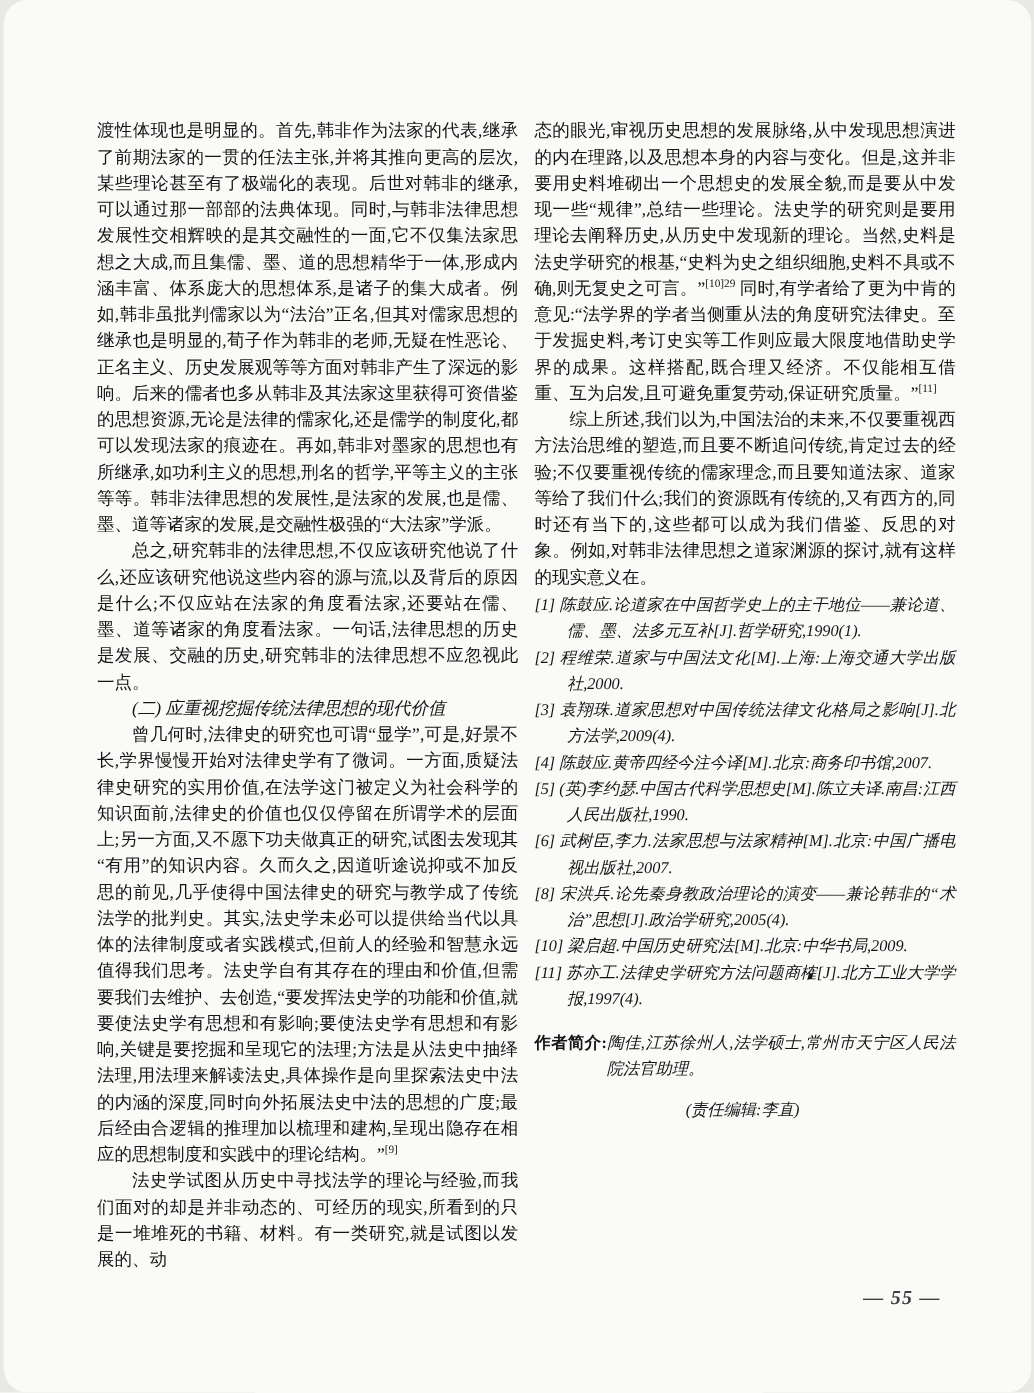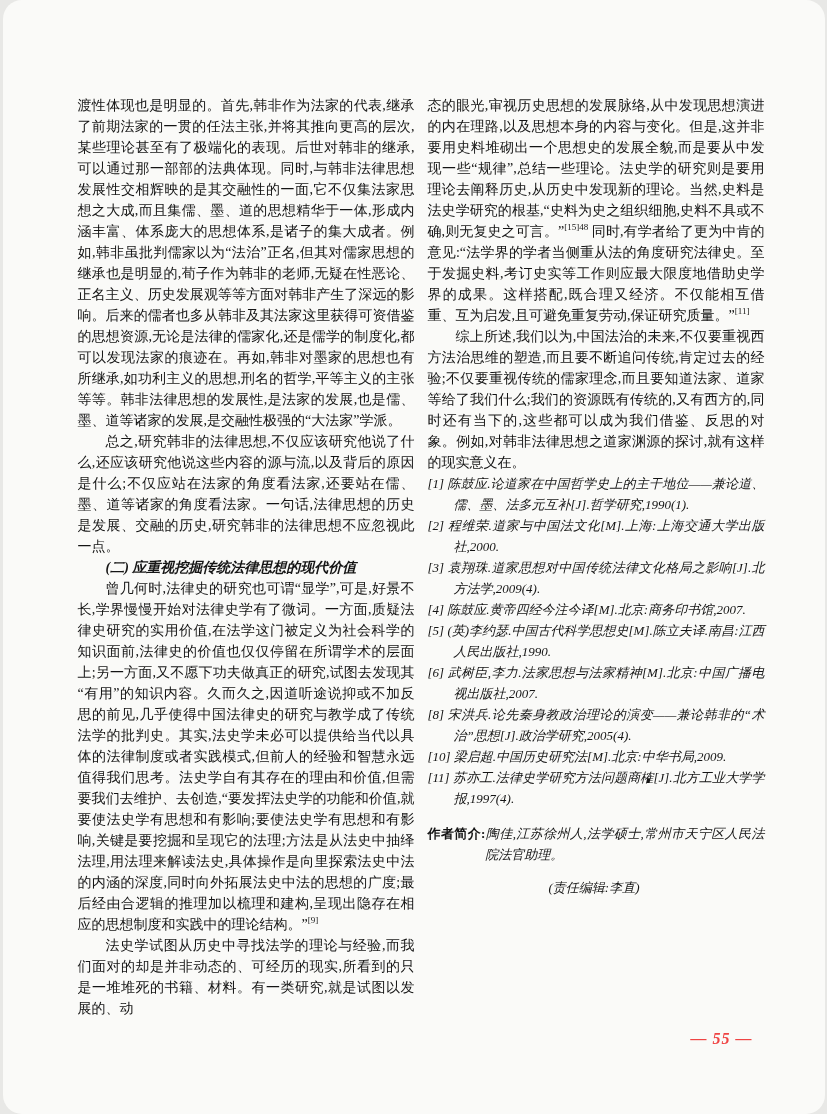--- a/index.html
+++ b/index.html
@@ -34,21 +34,21 @@
   .col p { margin: 0; }
   p.indent { text-indent: 2em; }
   p.flush { text-indent: 0; }
   sup.cite {
     font-size: 9px;
     line-height: 0;
     vertical-align: super;
     letter-spacing: 0;
   }
   .section-heading {
-    font-weight: bold;
+    font-weight: normal;
     font-style: oblique;
     text-indent: 2em;
     font-family: "Liberation Serif", "DejaVu Serif", serif;
   }
   .refs-heading {
     font-weight: bold;
     margin-top: 24px !important;
     font-size: 14px;
   }
   ol.refs {
@@ -86,41 +86,41 @@
     font-style: oblique;
   }
   .page-number {
     position: absolute;
     left: 688px;
     top: 1030px;
     font-size: 16px;
     font-weight: bold;
     font-style: italic;
     letter-spacing: 1px;
-    color: #ef4444;
+    color: #404040;
     text-align: right;
   }
 </style>
 </head>
 <body>
 
 <div class="page">
 
   <div class="columns">
 
     <div class="col">
       <p class="flush">渡性体现也是明显的。首先,韩非作为法家的代表,继承了前期法家的一贯的任法主张,并将其推向更高的层次,某些理论甚至有了极端化的表现。后世对韩非的继承,可以通过那一部部的法典体现。同时,与韩非法律思想发展性交相辉映的是其交融性的一面,它不仅集法家思想之大成,而且集儒、墨、道的思想精华于一体,形成内涵丰富、体系庞大的思想体系,是诸子的集大成者。例如,韩非虽批判儒家以为“法治”正名,但其对儒家思想的继承也是明显的,荀子作为韩非的老师,无疑在性恶论、正名主义、历史发展观等等方面对韩非产生了深远的影响。后来的儒者也多从韩非及其法家这里获得可资借鉴的思想资源,无论是法律的儒家化,还是儒学的制度化,都可以发现法家的痕迹在。再如,韩非对墨家的思想也有所继承,如功利主义的思想,刑名的哲学,平等主义的主张等等。韩非法律思想的发展性,是法家的发展,也是儒、墨、道等诸家的发展,是交融性极强的“大法家”学派。</p>
       <p class="indent">总之,研究韩非的法律思想,不仅应该研究他说了什么,还应该研究他说这些内容的源与流,以及背后的原因是什么;不仅应站在法家的角度看法家,还要站在儒、墨、道等诸家的角度看法家。一句话,法律思想的历史是发展、交融的历史,研究韩非的法律思想不应忽视此一点。</p>
       <p class="section-heading">(二) 应重视挖掘传统法律思想的现代价值</p>
       <p class="indent"><span>曾几何时,法律史的研究也可谓“显学”,可是,好景不长,学界慢慢开始对法律史学有了微词。一方面,质疑法律史研究的实用价值,在法学这门被定义为社会科学的知识面前,法律史的价值也仅仅停留在所谓学术的层面上;另一方面,又不愿下功夫做真正的研究,试图去发现其“有用”的知识内容。久而久之,因道听途说抑或不加反思的前见,几乎使得中国法律史的研究与教学成了传统法学的批判史。其实,法史学未必可以提供给当代以具体的法律制度或者实践模式,但前人的经验和智慧永远值得我们思考。法史学自有其存在的理由和价值,但需要我们去维护、去创造,“要发挥法史学的功能和价值,就要使法史学有思想和有影响;要使法史学有思想和有影响,关键是要挖掘和呈现它的法理;方法是从法史中抽绎法理,用法理来解读法史,具体操作是向里探索法史中法的内涵的深度,同时向外拓展法史中法的思想的广度;最后经由合逻辑的推理加以梳理和建构,呈现出隐存在相应的思想制度和实践中的理论结构。”</span><sup class="cite">[9]</sup></p>
       <p class="indent">法史学试图从历史中寻找法学的理论与经验,而我们面对的却是并非动态的、可经历的现实,所看到的只是一堆堆死的书籍、材料。有一类研究,就是试图以发展的、动</p>
     </div>
 
     <div class="col">
-      <p class="flush"><span>态的眼光,审视历史思想的发展脉络,从中发现思想演进的内在理路,以及思想本身的内容与变化。但是,这并非要用史料堆砌出一个思想史的发展全貌,而是要从中发现一些“规律”,总结一些理论。法史学的研究则是要用理论去阐释历史,从历史中发现新的理论。当然,史料是法史学研究的根基,“史料为史之组织细胞,史料不具或不确,则无复史之可言。”</span><sup class="cite">[15]48</sup><span> 同时,有学者给了更为中肯的意见:“法学界的学者当侧重从法的角度研究法律史。至于发掘史料,考订史实等工作则应最大限度地借助史学界的成果。这样搭配,既合理又经济。不仅能相互借重、互为启发,且可避免重复劳动,保证研究质量。”</span><sup class="cite">[11]</sup></p>
+      <p class="flush"><span>态的眼光,审视历史思想的发展脉络,从中发现思想演进的内在理路,以及思想本身的内容与变化。但是,这并非要用史料堆砌出一个思想史的发展全貌,而是要从中发现一些“规律”,总结一些理论。法史学的研究则是要用理论去阐释历史,从历史中发现新的理论。当然,史料是法史学研究的根基,“史料为史之组织细胞,史料不具或不确,则无复史之可言。”</span><sup class="cite">[10]29</sup><span> 同时,有学者给了更为中肯的意见:“法学界的学者当侧重从法的角度研究法律史。至于发掘史料,考订史实等工作则应最大限度地借助史学界的成果。这样搭配,既合理又经济。不仅能相互借重、互为启发,且可避免重复劳动,保证研究质量。”</span><sup class="cite">[11]</sup></p>
       <p class="indent">综上所述,我们以为,中国法治的未来,不仅要重视西方法治思维的塑造,而且要不断追问传统,肯定过去的经验;不仅要重视传统的儒家理念,而且要知道法家、道家等给了我们什么;我们的资源既有传统的,又有西方的,同时还有当下的,这些都可以成为我们借鉴、反思的对象。例如,对韩非法律思想之道家渊源的探讨,就有这样的现实意义在。</p>
 
 
       <ol class="refs">
         <li>[1] 陈鼓应.论道家在中国哲学史上的主干地位——兼论道、儒、墨、法多元互补[J].哲学研究,1990(1).</li>
         <li>[2] 程维荣.道家与中国法文化[M].上海:上海交通大学出版社,2000.</li>
         <li>[3] 袁翔珠.道家思想对中国传统法律文化格局之影响[J].北方法学,2009(4).</li>
         <li>[4] 陈鼓应.黄帝四经今注今译[M].北京:商务印书馆,2007.</li>
         <li>[5] (英)李约瑟.中国古代科学思想史[M].陈立夫译.南昌:江西人民出版社,1990.</li>
         <li>[6] 武树臣,李力.法家思想与法家精神[M].北京:中国广播电视出版社,2007.</li>

